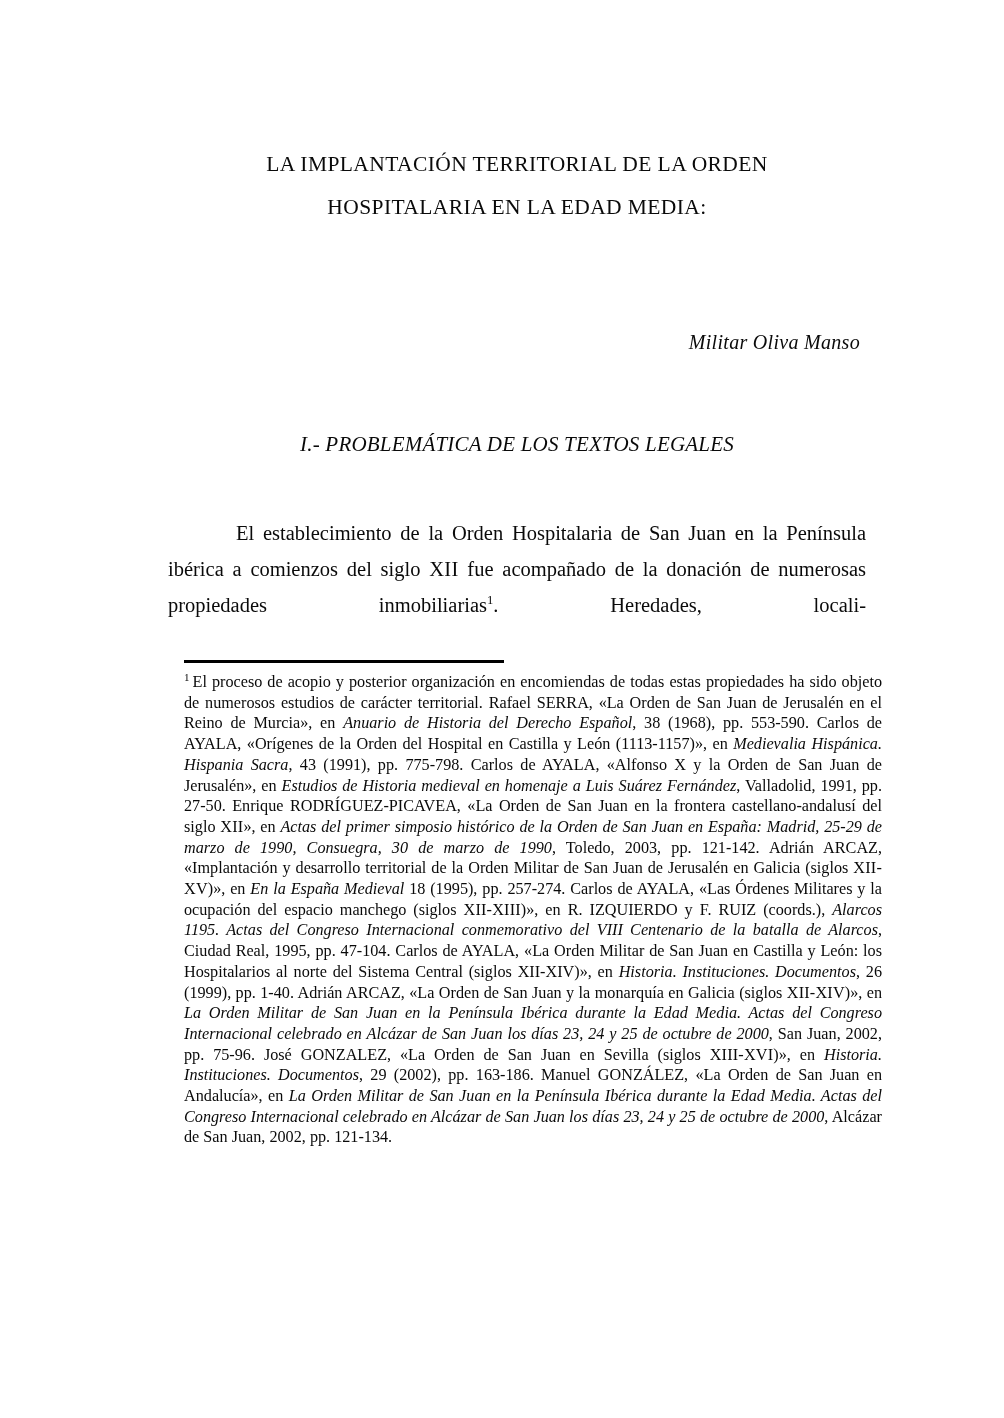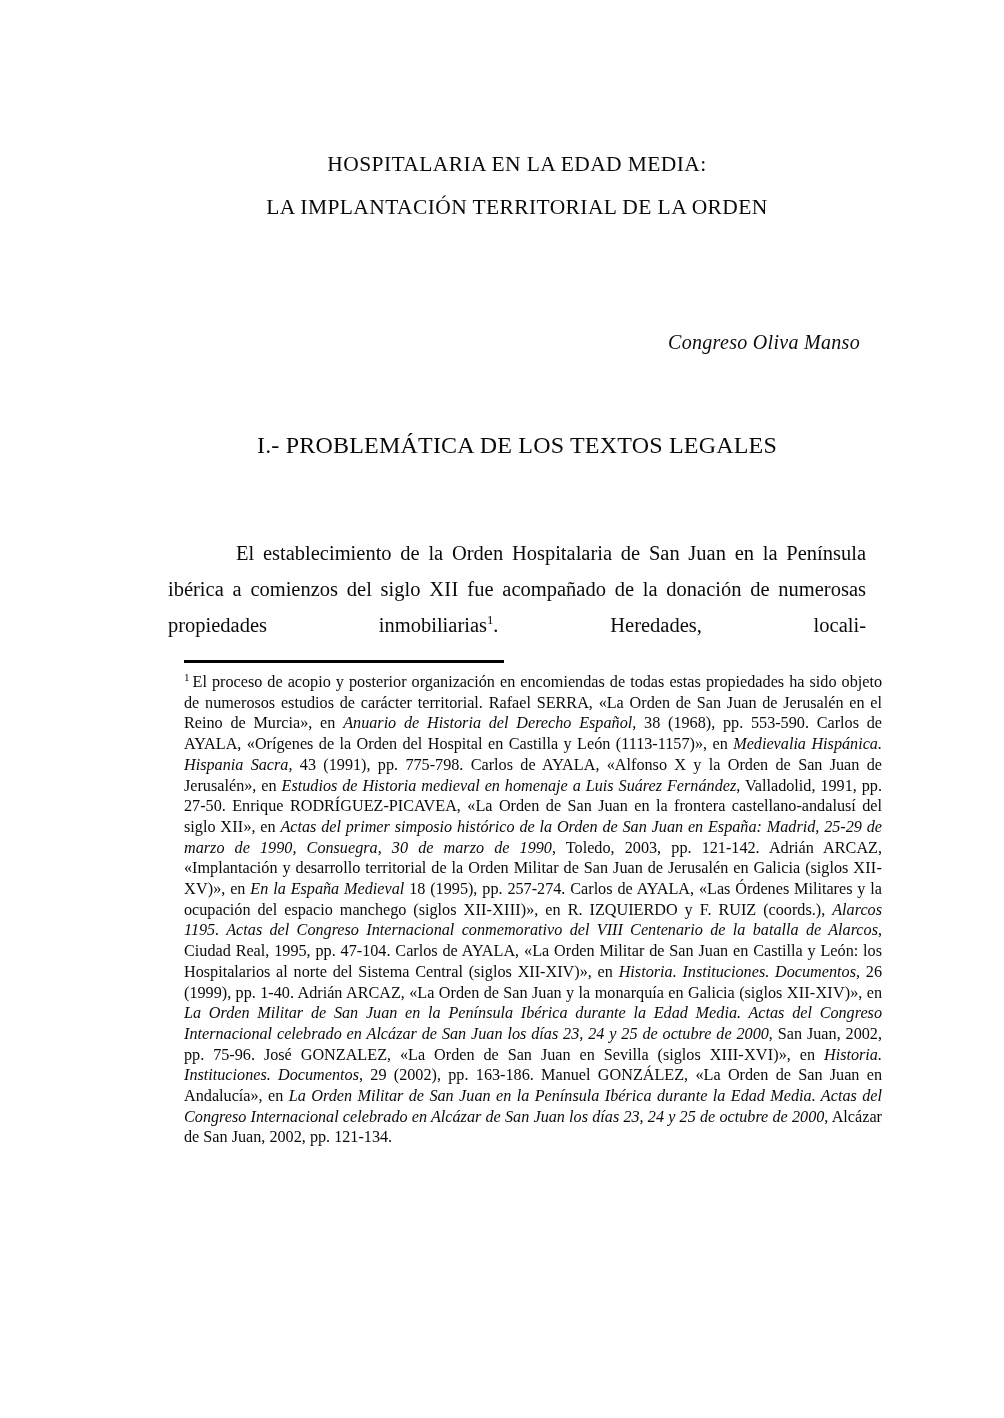--- a/index.html
+++ b/index.html
@@ -58,27 +58,28 @@
     font-size: 20px;
     letter-spacing: 0.3px;
   }
 
   
   .section-block {
     margin-top: 78px;
     text-align: center;
   }
   .section-heading {
-    font-size: 24px;
+    font-size: 21px;
     letter-spacing: 0.2px;
+    font-style: italic;
   }
 
   
   .body-block {
-    margin-top: 76px;
+    margin-top: 58px;
   }
   p.body-par {
     margin: 0;
     font-size: 20.5px;
     line-height: 36px;
     text-align: justify;
     text-indent: 68px;
     hyphens: manual;
   }
   p.body-par.last-line-stretch {
@@ -131,26 +132,26 @@
   }
 </style>
 </head>
 <body>
 
 <div class="page">
 
   <div class="column">
 
     <div class="title-block">
+      <div class="title-line">LA IMPLANTACIÓN TERRITORIAL DE LA ORDEN</div>
       <div class="title-line">HOSPITALARIA EN LA EDAD MEDIA:</div>
-      <div class="title-line">LA IMPLANTACIÓN TERRITORIAL DE LA ORDEN</div>
     </div>
 
     <div class="author-block">
-      <span class="author-name">Congreso Oliva Manso</span>
+      <span class="author-name">Militar Oliva Manso</span>
     </div>
 
     <div class="section-block">
       <span class="section-heading">I.- PROBLEMÁTICA DE LOS TEXTOS LEGALES</span>
     </div>
 
     <div class="body-block">
       <p class="body-par last-line-stretch"><span>El establecimiento de la Orden Hospitalaria de San Juan en la Península ibérica a comienzos del siglo </span><span class="smallcaps">XII</span><span> fue acompañado de la donación de numerosas propiedades inmobiliarias</span><sup class="fn-ref">1</sup><span>. Heredades, locali-</span></p>
     </div>
 

